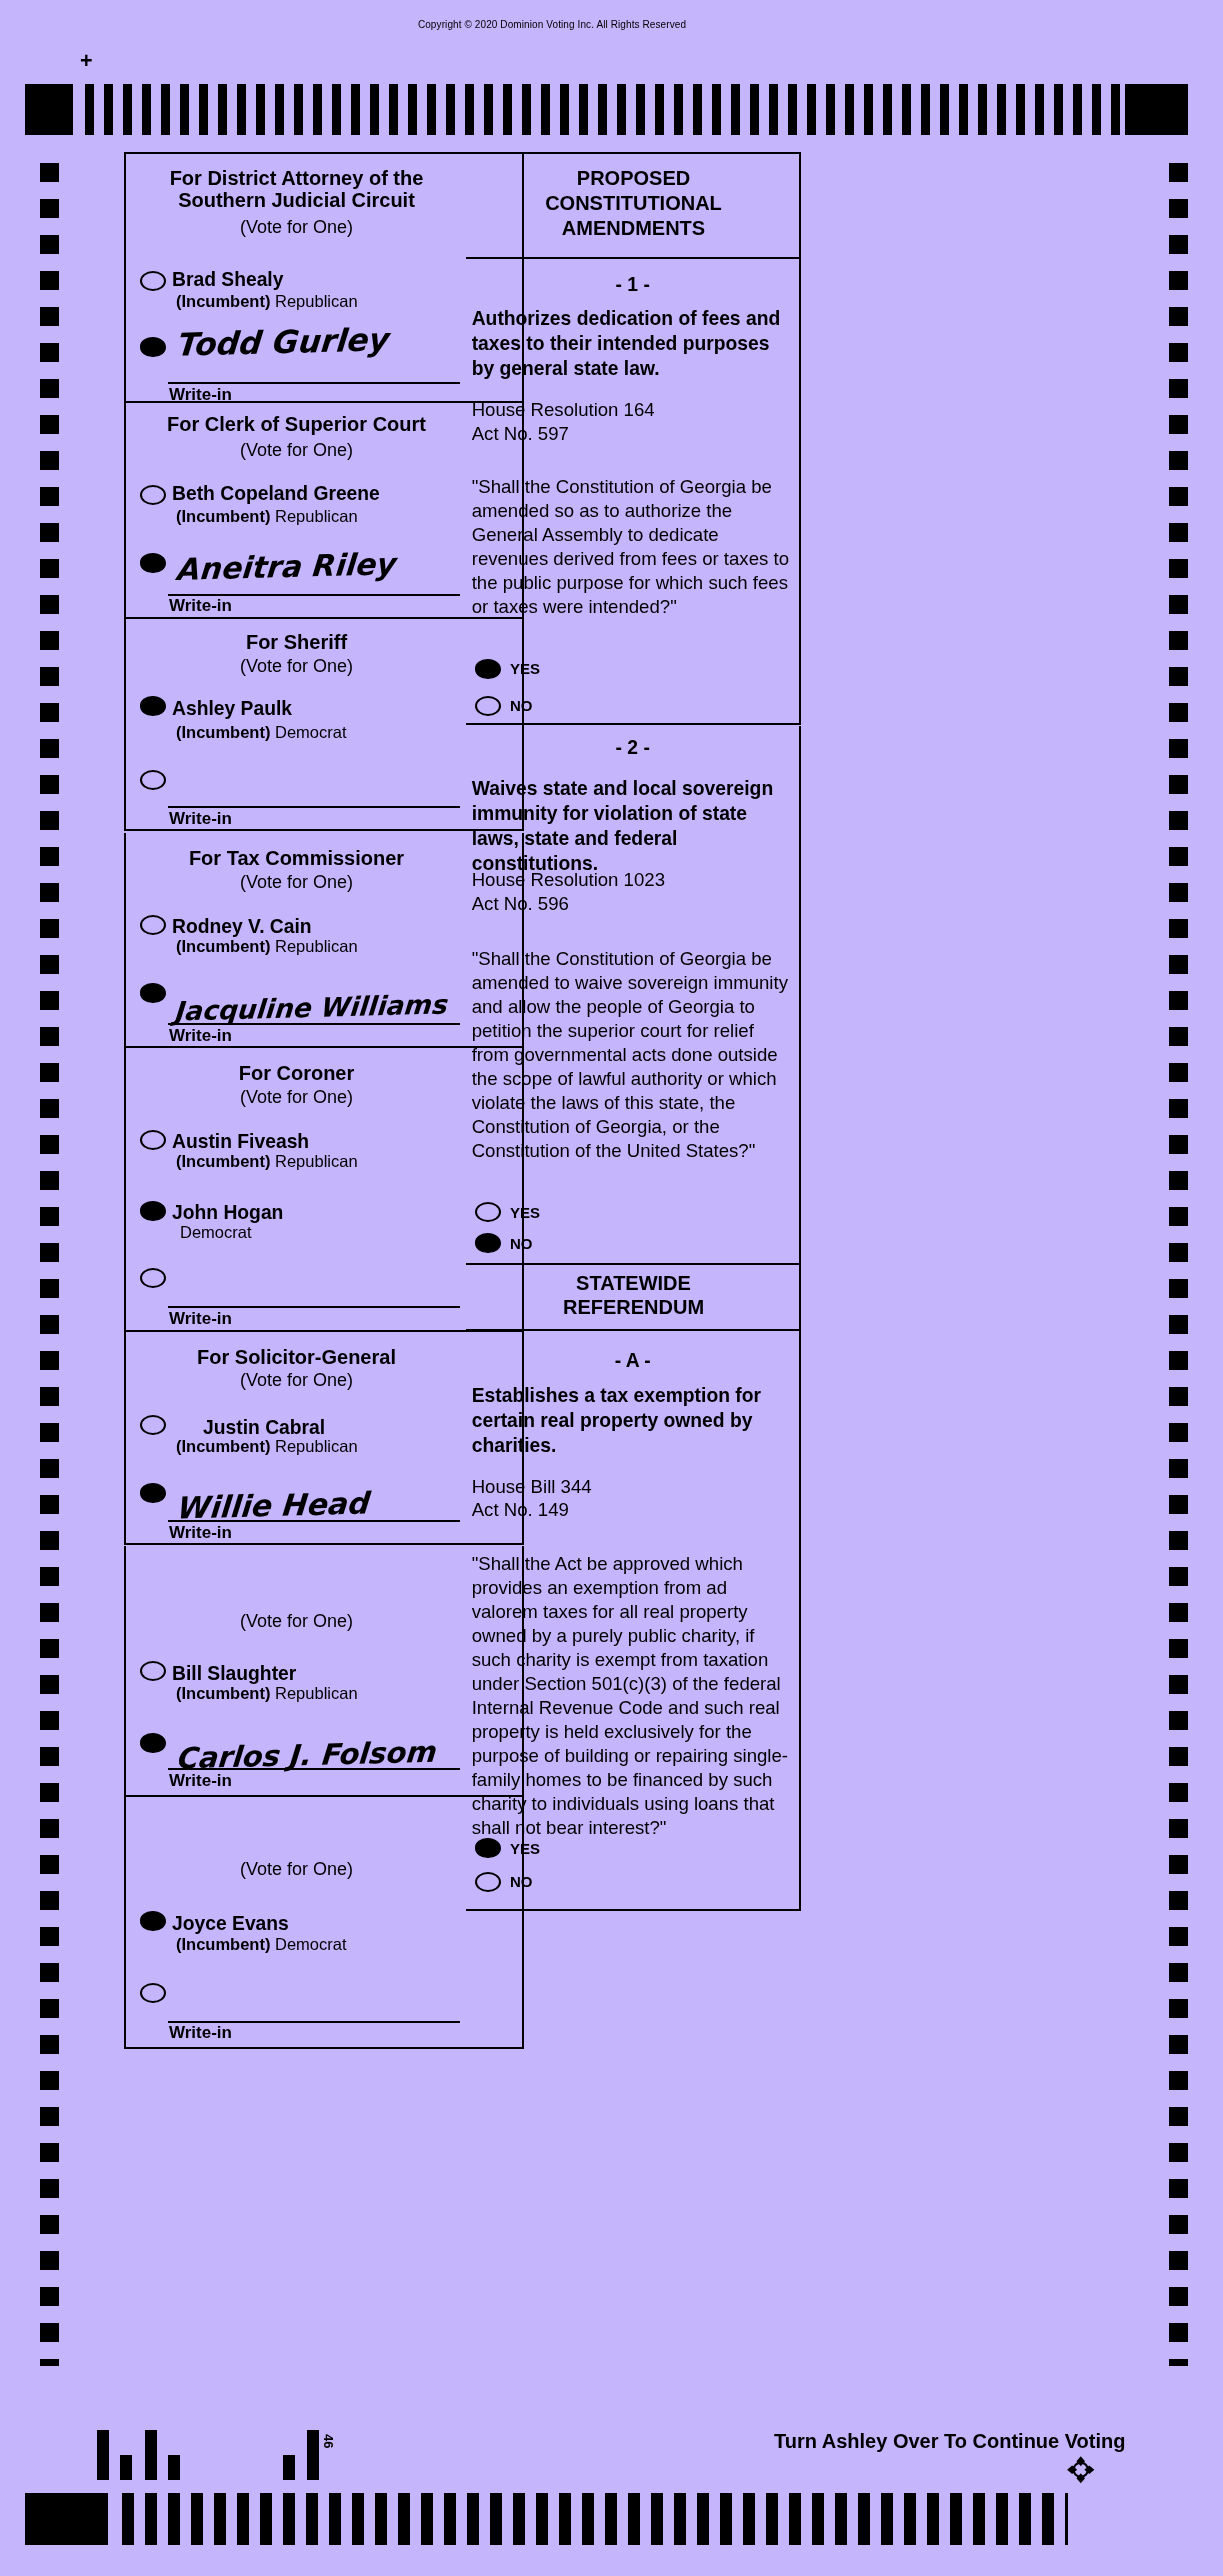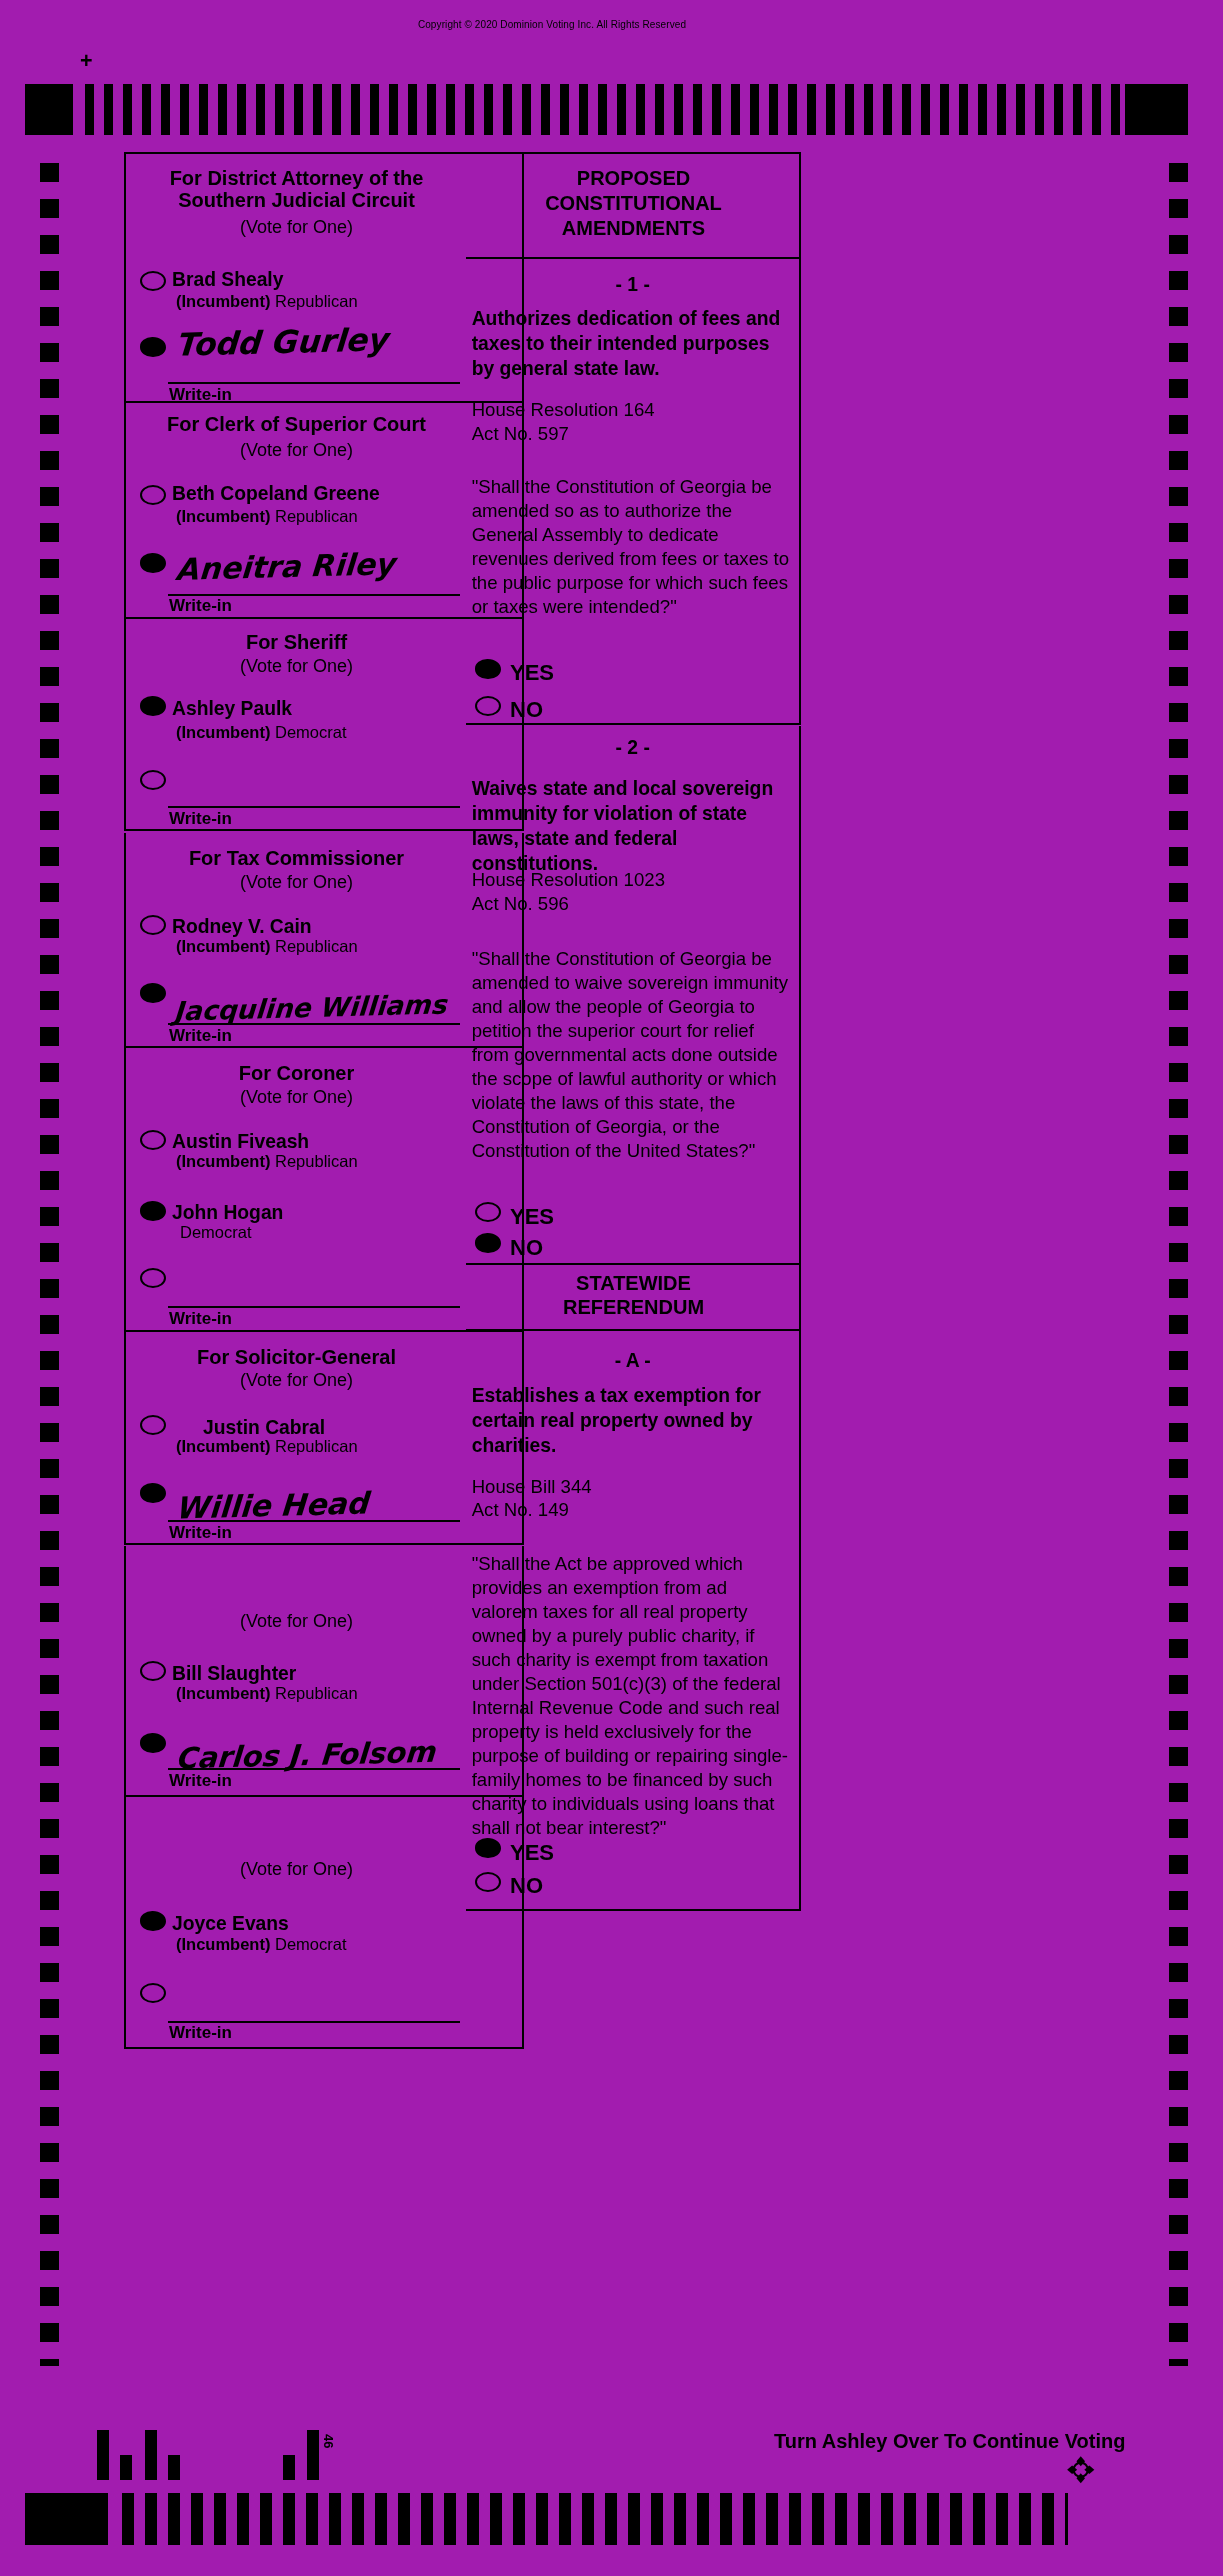--- a/index.html
+++ b/index.html
@@ -1,16 +1,16 @@
 <!DOCTYPE html>
 <html style="font-size:11.5px"><head>
 <meta charset="utf-8">
 <style>
   html,body{margin:0;padding:0;background:#e8e8e8;}
-  .ballot{position:relative;width:1224px;height:2576px;background:#a21caf;
+  .ballot{position:relative;width:1224px;height:2576px;background:#c4b5fd;
           font-family:"Liberation Sans", sans-serif;color:#000;overflow:hidden;}
   
   .tm-square{position:absolute;background:#000;}
   .tm-row-top{position:absolute;left:85px;top:84px;width:1037px;height:51px;
      background:repeating-linear-gradient(90deg,#000 0 8.6px,transparent 8.6px 19px);}
   .tm-row-bottom{position:absolute;left:122px;top:2493px;width:946px;height:52px;
      background:repeating-linear-gradient(90deg,#000 0 12px,transparent 12px 23px);}
   .tm-col{position:absolute;top:163px;width:18.6px;height:2203px;
      background:repeating-linear-gradient(180deg,#000 0 18.6px,transparent 18.6px 36px);}
   .tm-col-left{left:40px;}
@@ -37,21 +37,21 @@
   .wline{position:absolute;border-bottom:2.1px solid #000;height:0;}
   .wlabel{position:absolute;font-weight:bold;font-size:17px;}
   .handwriting{position:absolute;font-family:"DejaVu Sans",sans-serif;font-style:italic;
      font-weight:bold;white-space:nowrap;transform:rotate(-1.5deg) skewX(-8deg);}
   .m-head{position:absolute;left:60px;width:215px;text-align:center;font-weight:bold;
      font-size:20px;line-height:25px;}
   .m-num{position:absolute;left:5.7px;width:322px;text-align:center;font-weight:bold;font-size:19.3px;}
   .m-summary{position:absolute;left:5.7px;width:322px;font-weight:bold;font-size:19.3px;line-height:25px;}
   .m-auth{position:absolute;left:5.7px;width:322px;font-size:18.6px;}
   .m-question{position:absolute;left:5.7px;width:324px;font-size:18.6px;line-height:24px;}
-  .yn-label{position:absolute;font-weight:bold;font-size:22px;text-align:right;}
+  .yn-label{position:absolute;font-weight:bold;font-size:15px;text-align:right;}
   
   .bc-bar{position:absolute;background:#000;width:12px;}
   .bc-num{position:absolute;font-size:13px;font-weight:bold;writing-mode:vertical-rl;}
   .turn-text{position:absolute;left:774px;top:2430px;font-weight:bold;font-size:20px;white-space:nowrap;}
   .crosshair{position:absolute;left:1065px;top:2454px;width:31.5px;height:31.5px;}
 </style>
 </head>
 <body>
 
 <div class="ballot">

